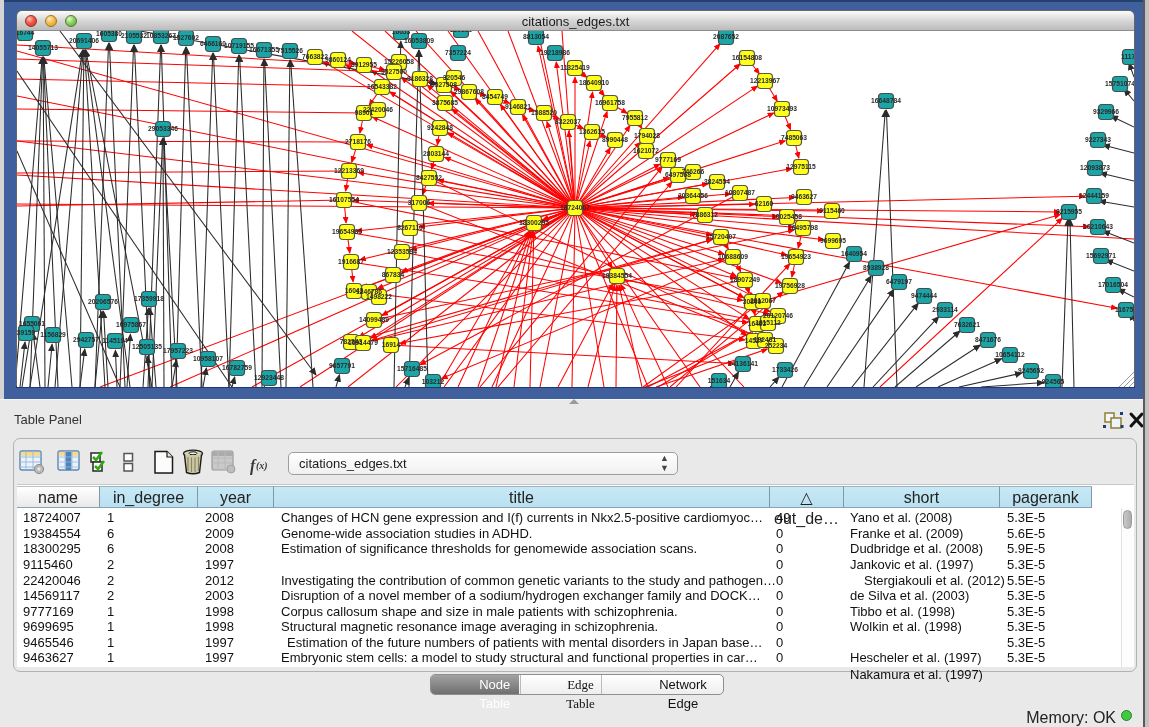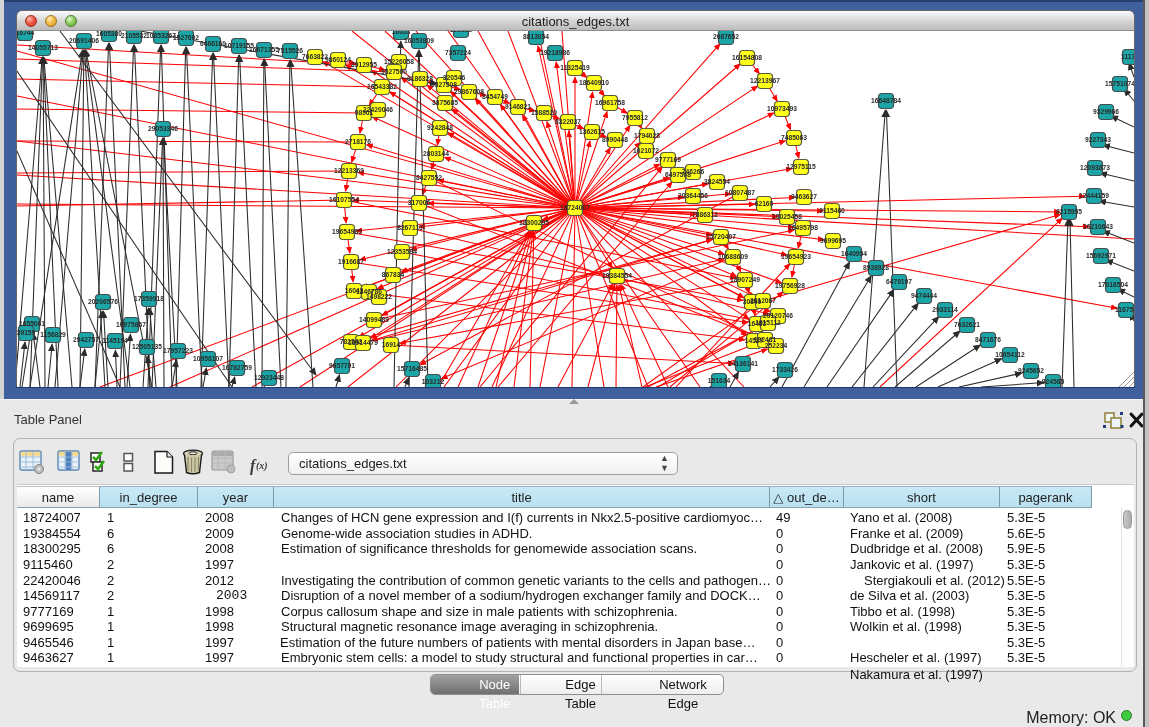--- a/index.html
+++ b/index.html
@@ -18,21 +18,21 @@
 #canvas { position:absolute; left:0; top:20px; width:1117px; height:356px; background:#fff; overflow:hidden; }
 #tp { position:absolute; left:0; top:399px; width:1149px; height:328px; background:#e9e9e9; border-top:1px solid #f6f6f6;}
 #tp .ptitle { position:absolute; left:14px; top:12px; font-size:13px; color:#333; }
 #container { position:absolute; left:13px; top:38px; width:1124px; height:234px; background:#e9e9e9;
   border:1.5px solid #b2b2b2; border-radius:7px; }
 #tablewhite { position:absolute; left:17px; top:84px; width:1117px; height:183px; background:#fff; border-top:1px solid #c8c8c8;}
 #combo { position:absolute; left:288px; top:52px; width:390px; height:23px; background:linear-gradient(#ffffff,#f0f0f0);
   border:1px solid #9e9e9e; border-radius:5px; font-size:13px; color:#1a1a1a; line-height:21px; padding-left:10px;}
 #combo .arr { position:absolute; right:8px; top:0; font-size:9px; color:#444; line-height:10px; }
 .hcell { position:absolute; top:86px; height:21.7px; background:linear-gradient(#c8e8f5,#b9e1f1); border-right:1px solid #7e99a8;
-  border-top:1px solid #98b4c2; border-bottom:1px solid #8ba2b0; text-align:center; font-size:13px; color:#222; line-height:21px; }
+  border-top:1px solid #98b4c2; border-bottom:1px solid #8ba2b0; text-align:center; font-size:16px; color:#222; line-height:21px; }
 .trow { position:absolute; left:0; width:1100px; height:15.6px; font-size:13px; color:#111; }
 .trow span { position:absolute; top:0; line-height:15.6px; white-space:nowrap; }
 #sbtrack { position:absolute; left:1121px; top:108px; width:13px; height:159px; background:#fdfdfd; border-left:1px solid #e3e3e3;}
 #sbthumb { position:absolute; left:1122.5px; top:110px; width:9px; height:19px; background:linear-gradient(90deg,#c9c9c9,#adadad); border:1px solid #9b9b9b; border-radius:5px;}
 #tabs { position:absolute; left:430px; top:274px; width:294px; height:21px; border:1px solid #8f8f8f; border-radius:5px;
   background:linear-gradient(#ffffff,#eeeeee); font-size:13px; }
 #tabs .seg { position:absolute; top:0; height:19px; line-height:19px; text-align:center; color:#111;padding-left:40px; }
 #tabs .sel { background:linear-gradient(#a2a2a2,#6f6f6f); color:#fff; border-radius:4px 0 0 4px; }
 #memory { position:absolute; right:33px; top:309px; font-size:16px; color:#222; }
 #memdot { position:absolute; left:1121px; top:310px; width:11px; height:11px; border-radius:50%; background:#3ecb3e; border:1px solid #2f7a2f;}
@@ -705,29 +705,29 @@
         <span style="left:107px;">2</span>
         <span style="left:205px;">1997</span>
         <span style="left:776px;">0</span>
         <span style="left:850px;">Jankovic et al. (1997)</span>
         <span style="left:1007px;">5.3E-5</span>
       </div>
       <div class="trow" style="top:172.5px;">
         <span style="left:23px;">22420046</span>
         <span style="left:107px;">2</span>
         <span style="left:205px;">2012</span>
-        <span style="left:281px;">Investigating the contribution of common genetic variants to the cells and pathogen…</span>
+        <span style="left:281px;">Investigating the contribution of common genetic variants to the study and pathogen…</span>
         <span style="left:776px;">0</span>
         <span style="left:864px;">Stergiakouli et al. (2012)</span>
         <span style="left:1007px;">5.5E-5</span>
       </div>
       <div class="trow" style="top:188.1px;">
         <span style="left:23px;">14569117</span>
         <span style="left:107px;">2</span>
-        <span style="left:216px;font-family:Liberation Mono, monospace;">2003</span>
+        <span style="left:205px;">2003</span>
         <span style="left:281px;">Disruption of a novel member of a sodium/hydrogen exchanger family and DOCK…</span>
         <span style="left:776px;">0</span>
         <span style="left:850px;">de Silva et al. (2003)</span>
         <span style="left:1007px;">5.3E-5</span>
       </div>
       <div class="trow" style="top:203.6px;">
         <span style="left:23px;">9777169</span>
         <span style="left:107px;">1</span>
         <span style="left:205px;">1998</span>
         <span style="left:281px;">Corpus callosum shape and size in male patients with schizophrenia.</span>
@@ -741,39 +741,39 @@
         <span style="left:205px;">1998</span>
         <span style="left:281px;">Structural magnetic resonance image averaging in schizophrenia.</span>
         <span style="left:776px;">0</span>
         <span style="left:850px;">Wolkin et al. (1998)</span>
         <span style="left:1007px;">5.3E-5</span>
       </div>
       <div class="trow" style="top:234.8px;">
         <span style="left:23px;">9465546</span>
         <span style="left:107px;">1</span>
         <span style="left:205px;">1997</span>
-        <span style="left:280px;">Estimation of the future numbers of patients with mental disorders in Japan base…</span>
+        <span style="left:287px;">Estimation of the future numbers of patients with mental disorders in Japan base…</span>
         <span style="left:776px;">0</span>
         <span style="left:850px;margin-top:32px;">Nakamura et al. (1997)</span>
         <span style="left:1007px;">5.3E-5</span>
       </div>
       <div class="trow" style="top:250.3px;">
         <span style="left:23px;">9463627</span>
         <span style="left:107px;">1</span>
         <span style="left:205px;">1997</span>
         <span style="left:281px;">Embryonic stem cells: a model to study structural and functional properties in car…</span>
         <span style="left:776px;">0</span>
         <span style="left:850px;">Hescheler et al. (1997)</span>
         <span style="left:1007px;">5.3E-5</span>
       </div>
   <div id="sbtrack"></div>
       <div id="sbthumb"></div>
   <div id="tabs">
     <div class="seg sel" style="left:0;width:87.5px;">Node Table</div>
-    <div class="seg" style="left:88.5px;width:82px;border-left:1px solid #bbb;border-right:1px solid #bbb;">Edge Table</div>
+    <div class="seg" style="left:88.5px;width:82px;border-left:1px solid #bbb;border-right:1px solid #bbb;font-family:Liberation Serif, serif;">Edge Table</div>
     <div class="seg" style="left:171.5px;width:121px;">Network Edge</div>
   </div>
   <div id="memory">Memory: OK</div>
       <div id="memdot"></div>
   <div id="divarrow"></div>
  </div>
  <div id="rline"></div>
     <div id="rstrip"></div>
 </div>
 </body></html>

